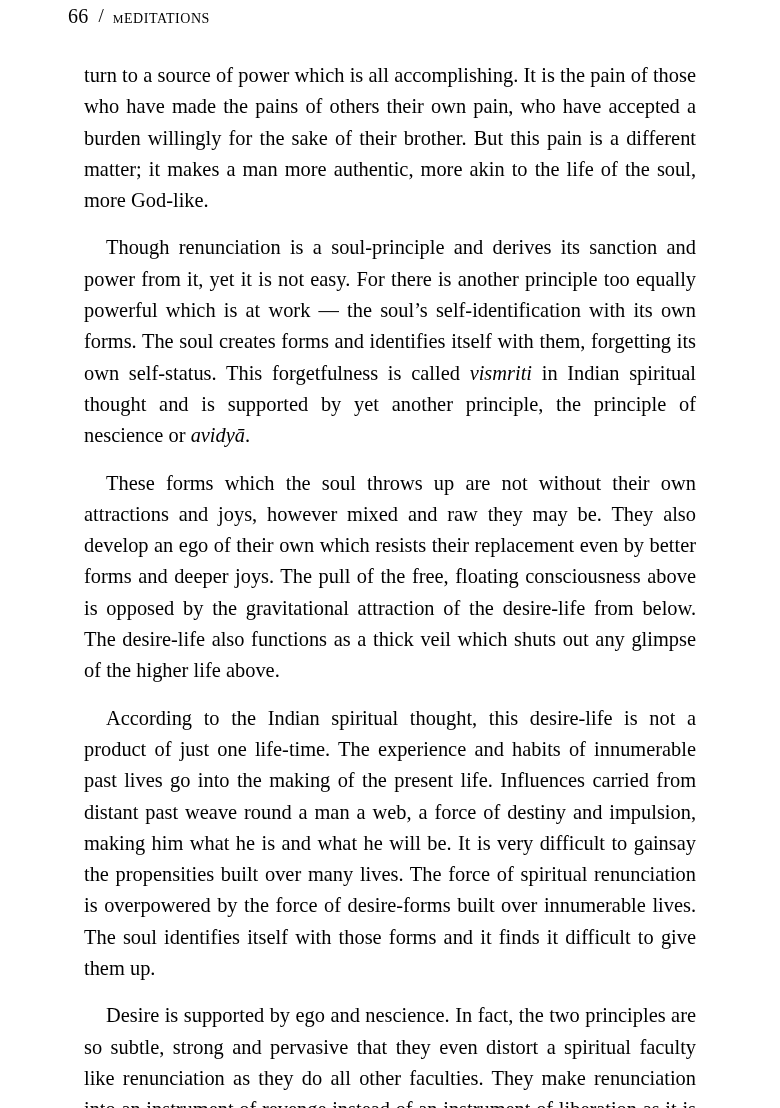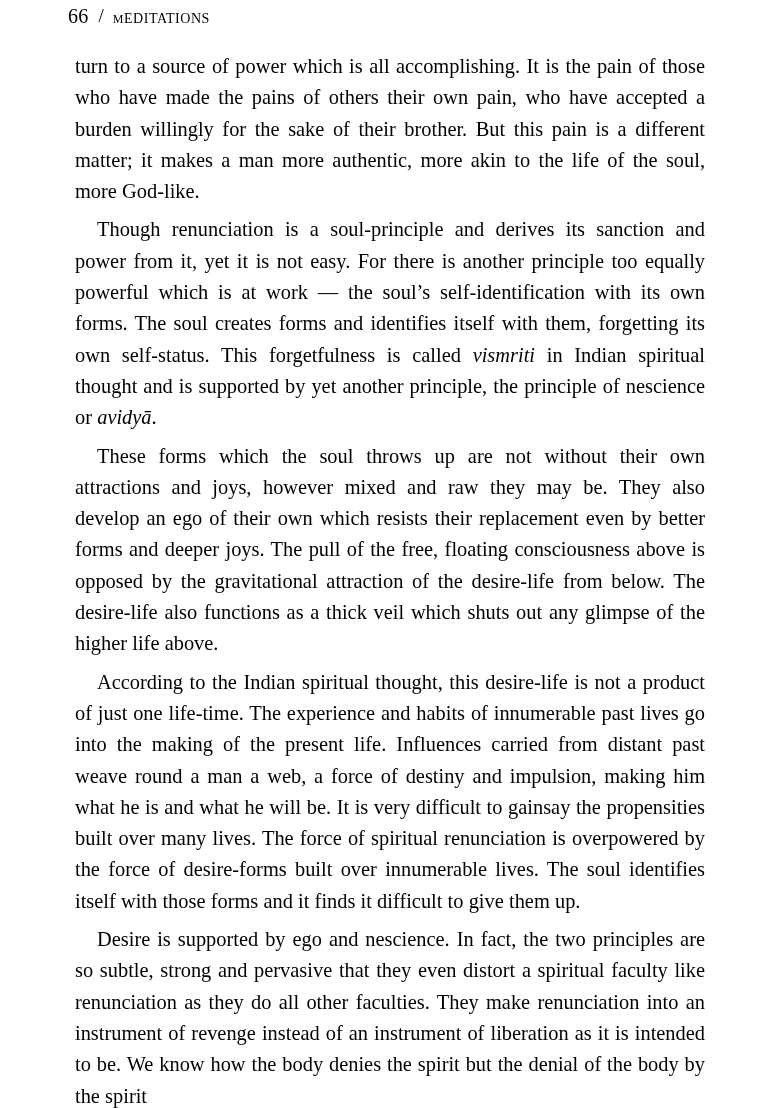--- a/index.html
+++ b/index.html
@@ -54,21 +54,21 @@
 
   
   .textblock {
     position: absolute;
     left: 68px;
     top: 44px;
     width: 644px;
   }
 
   .textblock p {
-    margin: 7px;
+    margin: 16px;
     text-indent: 22px;
     text-align: justify;
     font-size: 20.4px;
     line-height: 31.3px;
     word-spacing: 0.1px;
     hyphens: none;
   }
 
   .textblock p.first {
     text-indent: 0;

